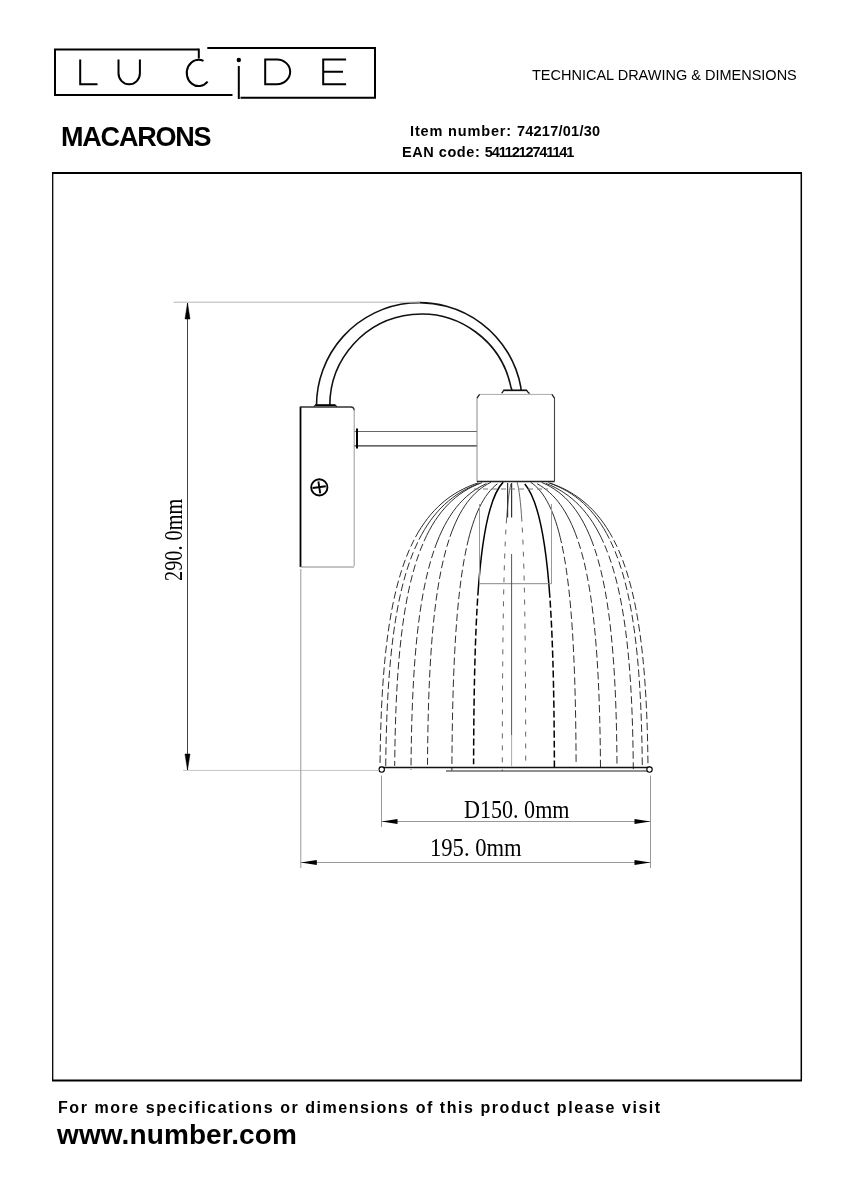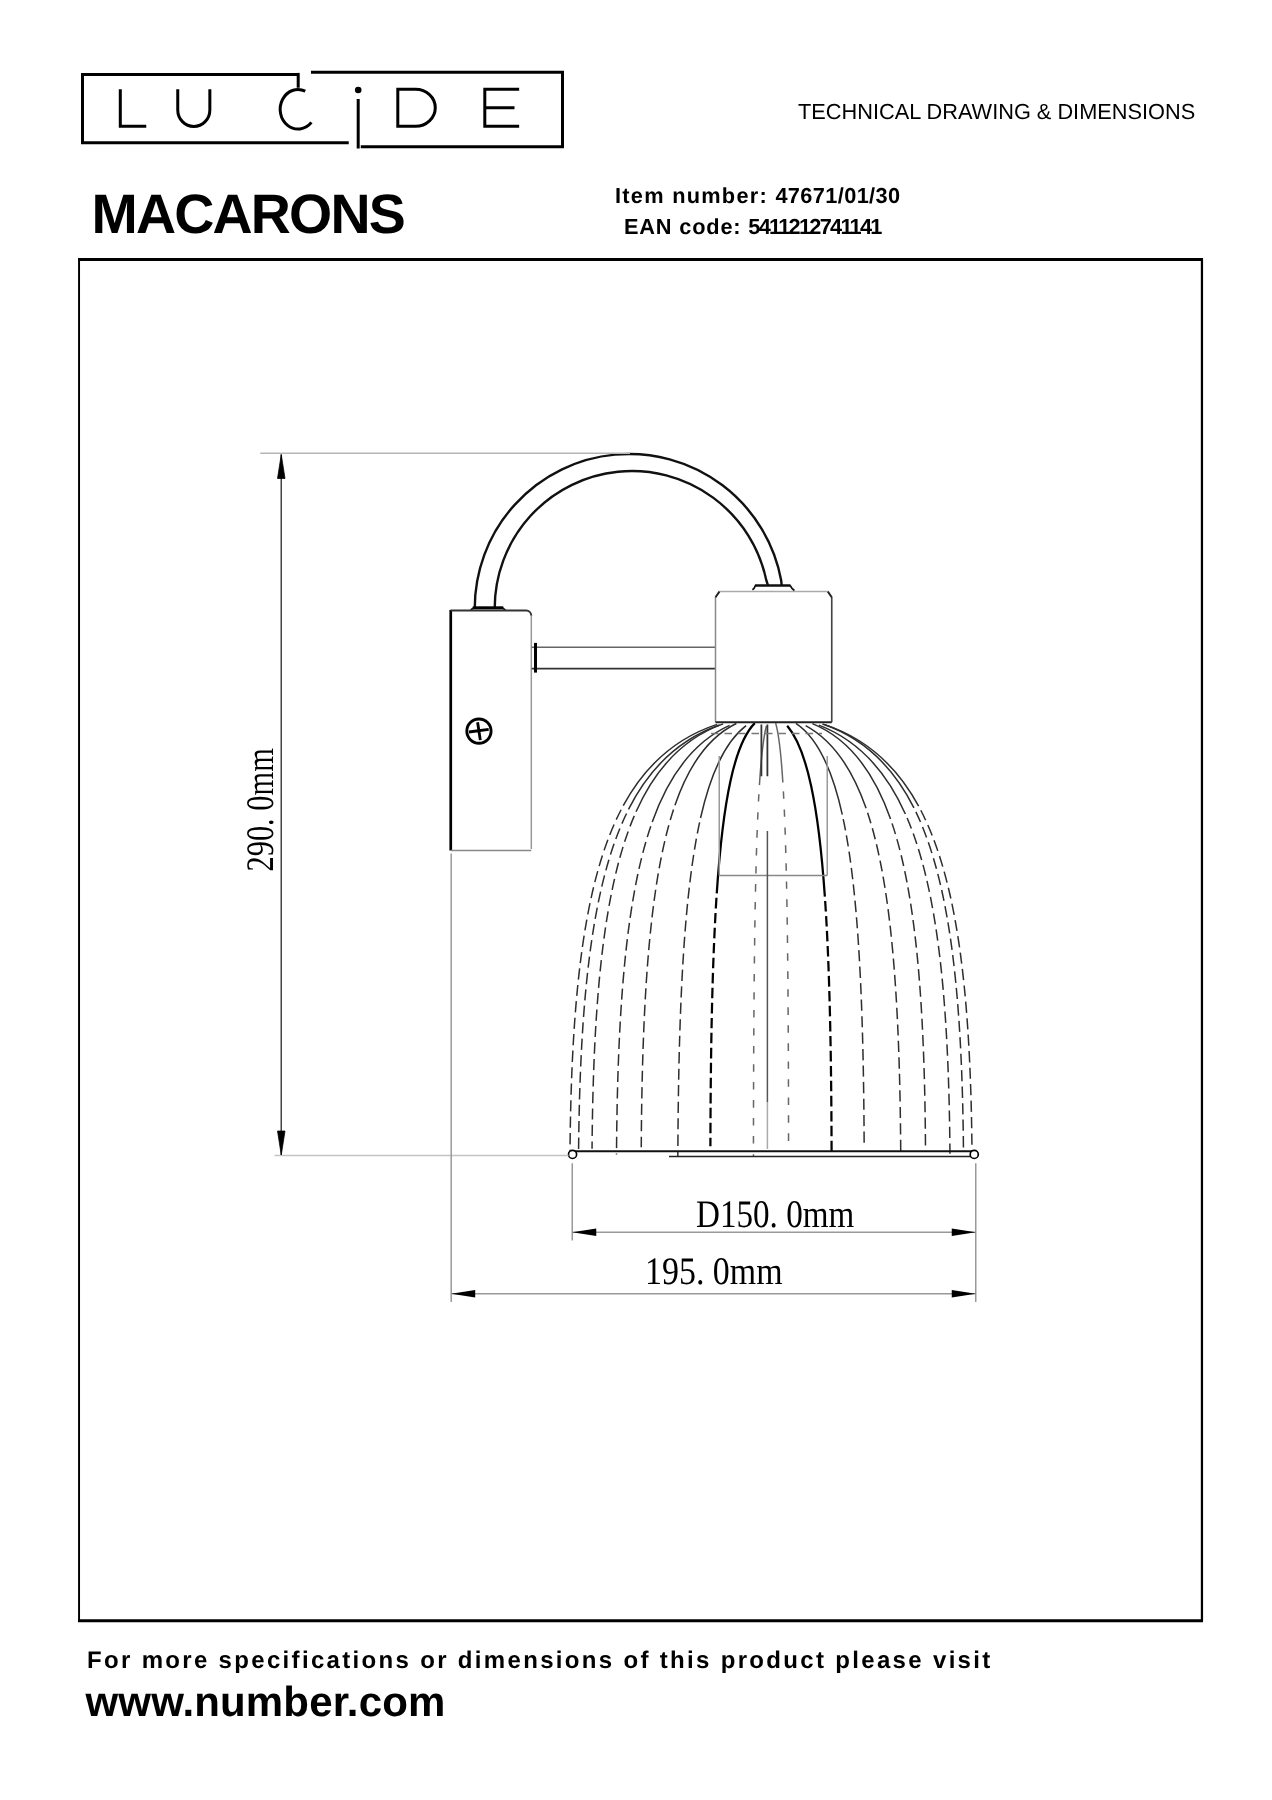--- a/index.html
+++ b/index.html
@@ -26,25 +26,25 @@
     <circle cx="238.8" cy="60" r="2.2" fill="#000" stroke="none"></circle>
 
     <path d="M265.2 59.5 V84.2 M264.2 59.5 H277 A13.2 12.35 0 0 1 277 84.2 H264.2"></path>
 
     <path d="M346.1 59.5 H323.2 V84.2 H346.1 M323.2 71.8 H343"></path>
   </g>
 </svg>
 
 <div class="abs" style="left:532px;top:50.5px;font-size:14.5px;letter-spacing:0px;margin-top:16px;">TECHNICAL DRAWING &amp; DIMENSIONS</div>
 
-<div class="abs" style="left:61px;top:122px;font-size:37px;font-weight:bold;letter-spacing:-1.2px;">MACARONS</div>
+<div class="abs" style="left:61px;top:122px;font-size:27px;font-weight:bold;letter-spacing:-1.2px;">MACARONS</div>
 
-<div class="abs" style="left:410px;top:123px;font-size:14.5px;font-weight:bold;letter-spacing:0.85px;">Item number:&nbsp;<span style="letter-spacing:0.25px;">47671/01/30</span></div>
+<div class="abs" style="left:410px;top:123px;font-size:14.5px;font-weight:bold;letter-spacing:0.85px;">Item number:&nbsp;<span style="letter-spacing:0.25px;">74217/01/30</span></div>
 
-<div class="abs" style="left:416px;top:144px;font-size:14.5px;font-weight:bold;letter-spacing:0.55px;">EAN code:&nbsp;<span style="letter-spacing:-1.15px;">5411212741141</span></div>
+<div class="abs" style="left:402px;top:144px;font-size:14.5px;font-weight:bold;letter-spacing:0.55px;">EAN code:&nbsp;<span style="letter-spacing:-1.15px;">5411212741141</span></div>
 
 <svg class="abs" style="left:0;top:0" width="848" height="1200" viewBox="0 0 848 1200">
 
   <path d="M52 173 H802" stroke="#000" stroke-width="1.9" fill="none"></path>
   <path d="M52 1080.5 H802" stroke="#000" stroke-width="2" fill="none"></path>
   <path d="M52.7 173 V1080.5" stroke="#000" stroke-width="1.3" fill="none"></path>
   <path d="M801.3 173 V1080.5" stroke="#000" stroke-width="1.5" fill="none"></path>
 
   <path d="M549.9 483.1 C625.6 508.3 646.5 600.3 648.0 767.8" fill="none" stroke="#2e2e2e" stroke-width="1" stroke-dasharray="85 3 7.5 3.5 7.5 3.5 7.5 3.5 7.5 3.5 7.5 3.5 7.5 3.5 7.5 3.5 7.5 3.5 7.5 3.5 7.5 3.5 7.5 3.5 7.5 3.5 7.5 3.5 7.5 3.5 7.5 3.5 7.5 3.5 7.5 3.5 7.5 3.5 7.5 3.5 7.5 3.5 7.5 3.5 7.5 3.5 7.5 3.5 7.5 3.5 7.5 3.5 7.5 3.5 7.5 3.5 7.5 3.5 7.5 3.5 7.5 3.5 7.5 3.5 7.5 3.5 7.5 3.5 7.5 3.5 7.5 3.5 7.5 3.5"></path>
   <path d="M545.9 483.4 C613.3 509.3 632.0 601.6 633.3 769.1" fill="none" stroke="#2e2e2e" stroke-width="1" stroke-dasharray="85 3 7.5 3.5 7.5 3.5 7.5 3.5 7.5 3.5 7.5 3.5 7.5 3.5 7.5 3.5 7.5 3.5 7.5 3.5 7.5 3.5 7.5 3.5 7.5 3.5 7.5 3.5 7.5 3.5 7.5 3.5 7.5 3.5 7.5 3.5 7.5 3.5 7.5 3.5 7.5 3.5 7.5 3.5 7.5 3.5 7.5 3.5 7.5 3.5 7.5 3.5 7.5 3.5 7.5 3.5 7.5 3.5 7.5 3.5 7.5 3.5 7.5 3.5 7.5 3.5 7.5 3.5 7.5 3.5 7.5 3.5 7.5 3.5"></path>

